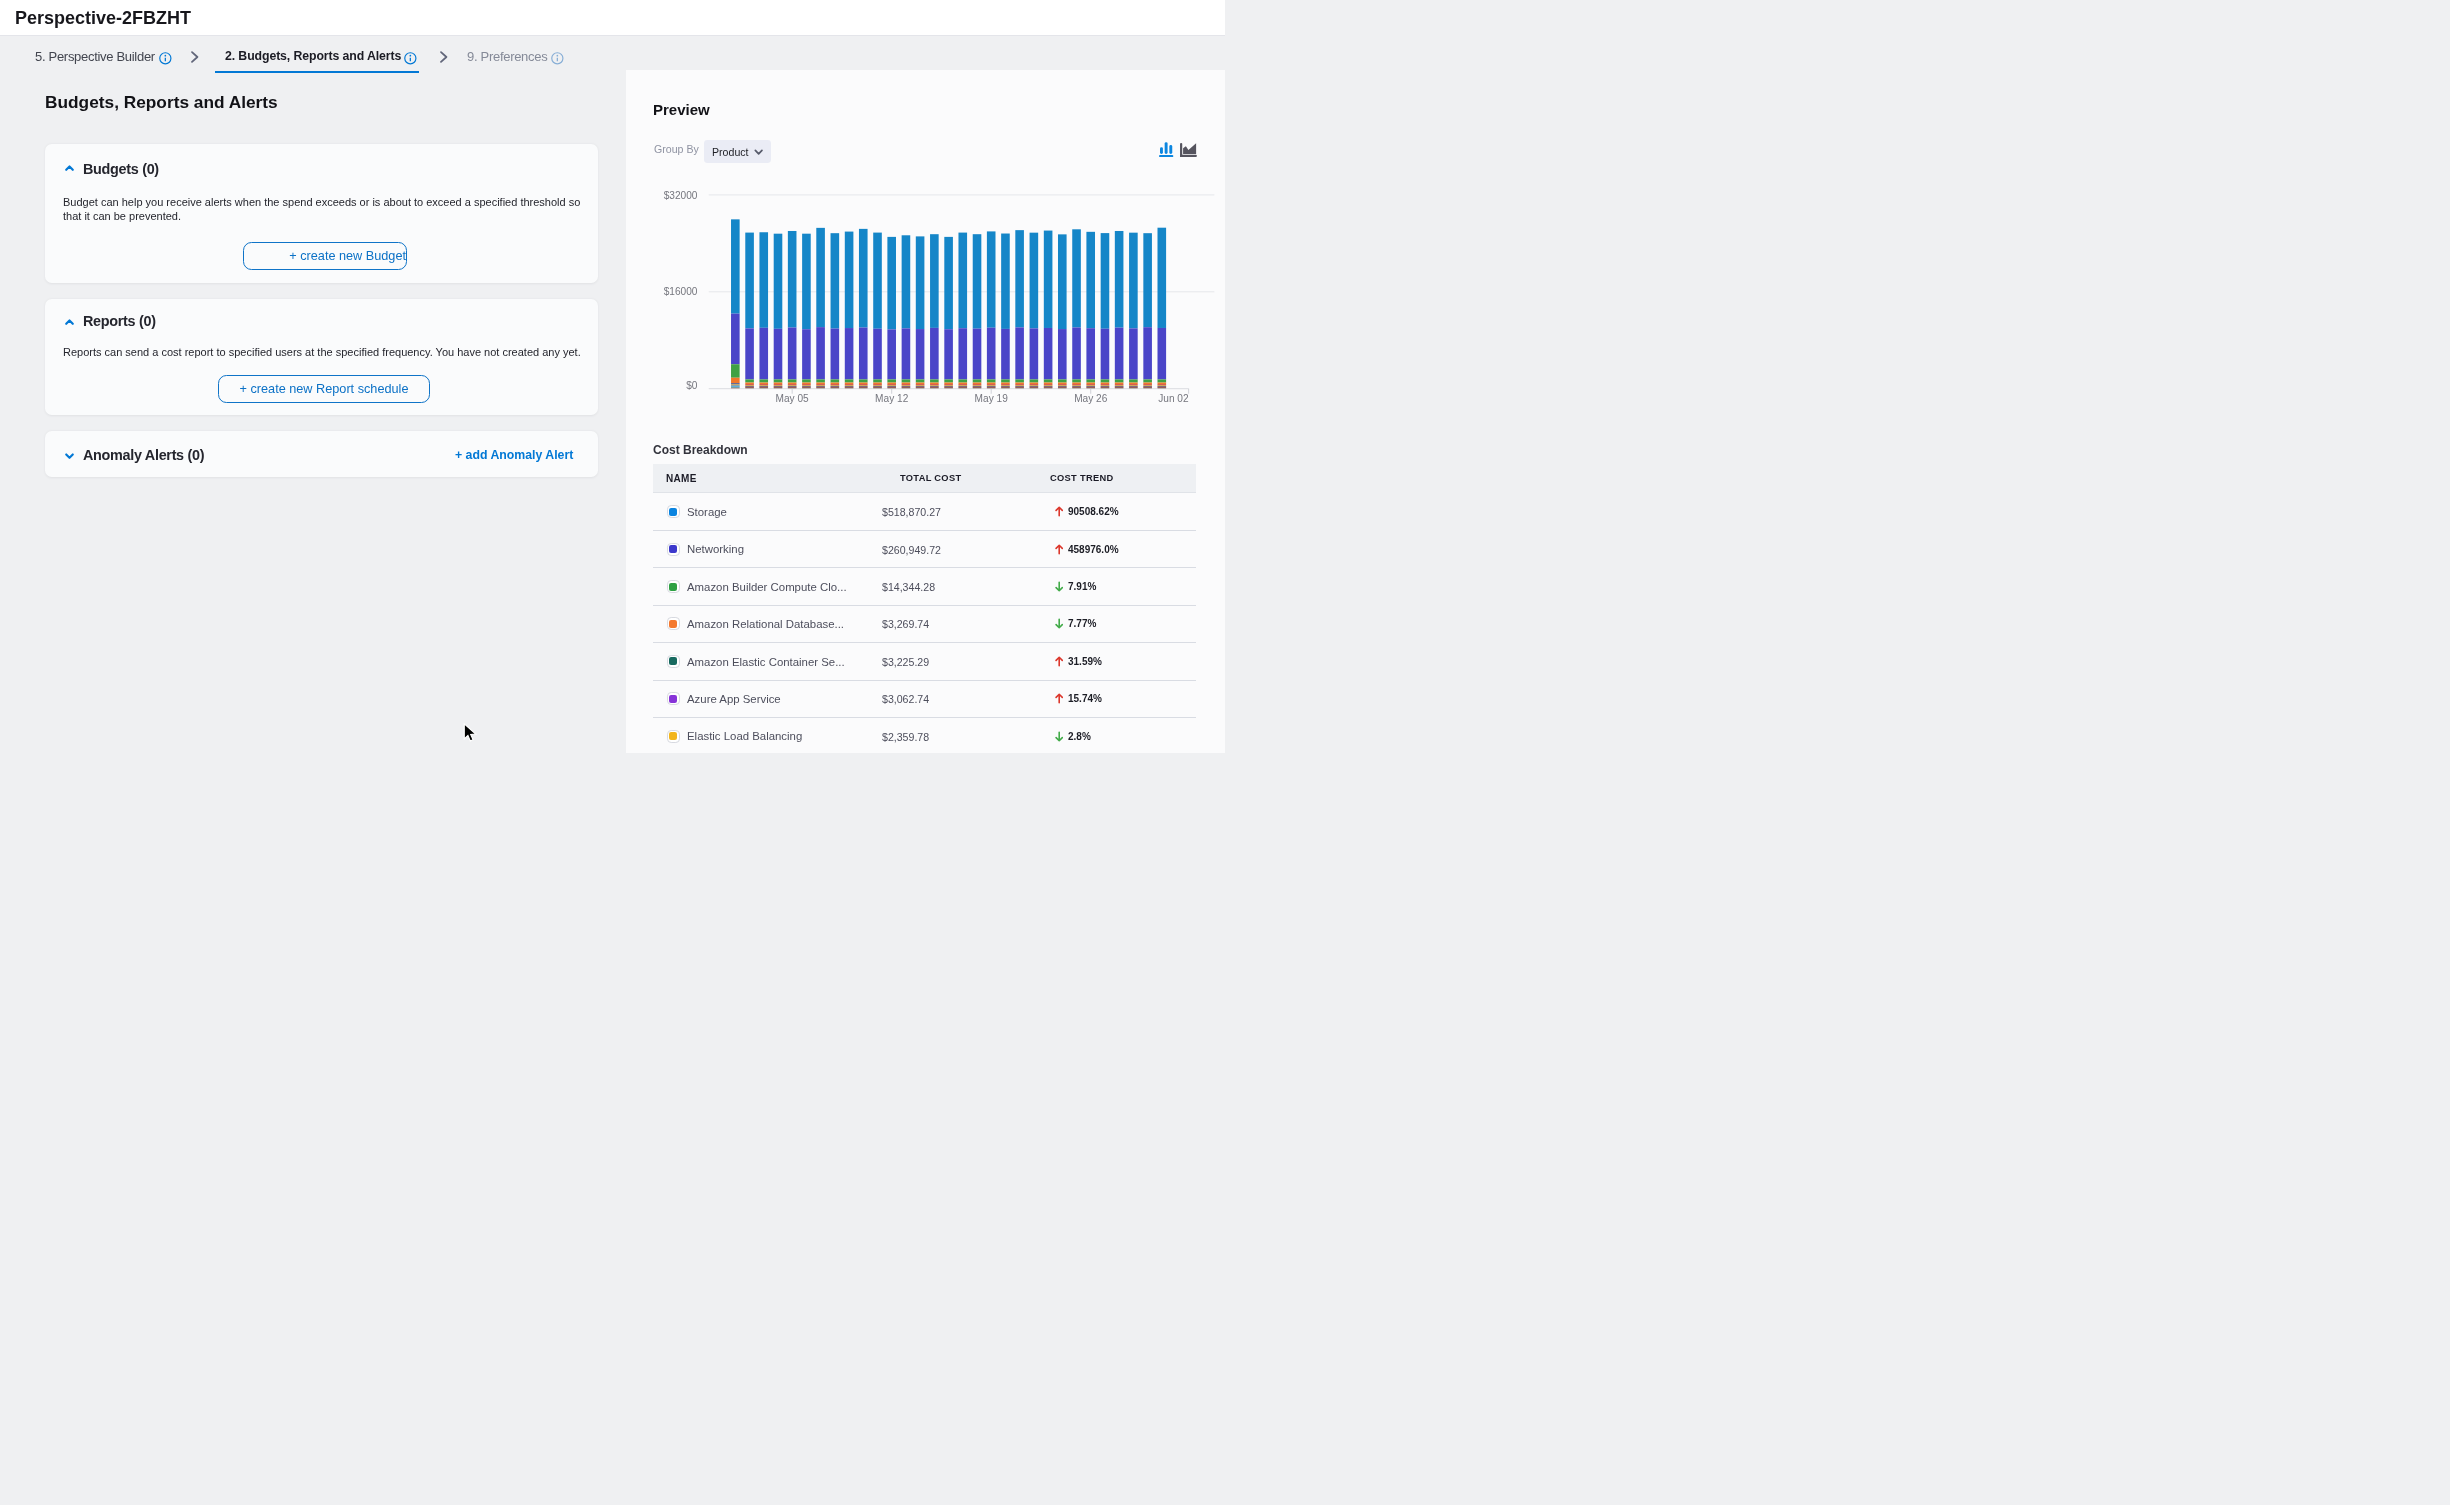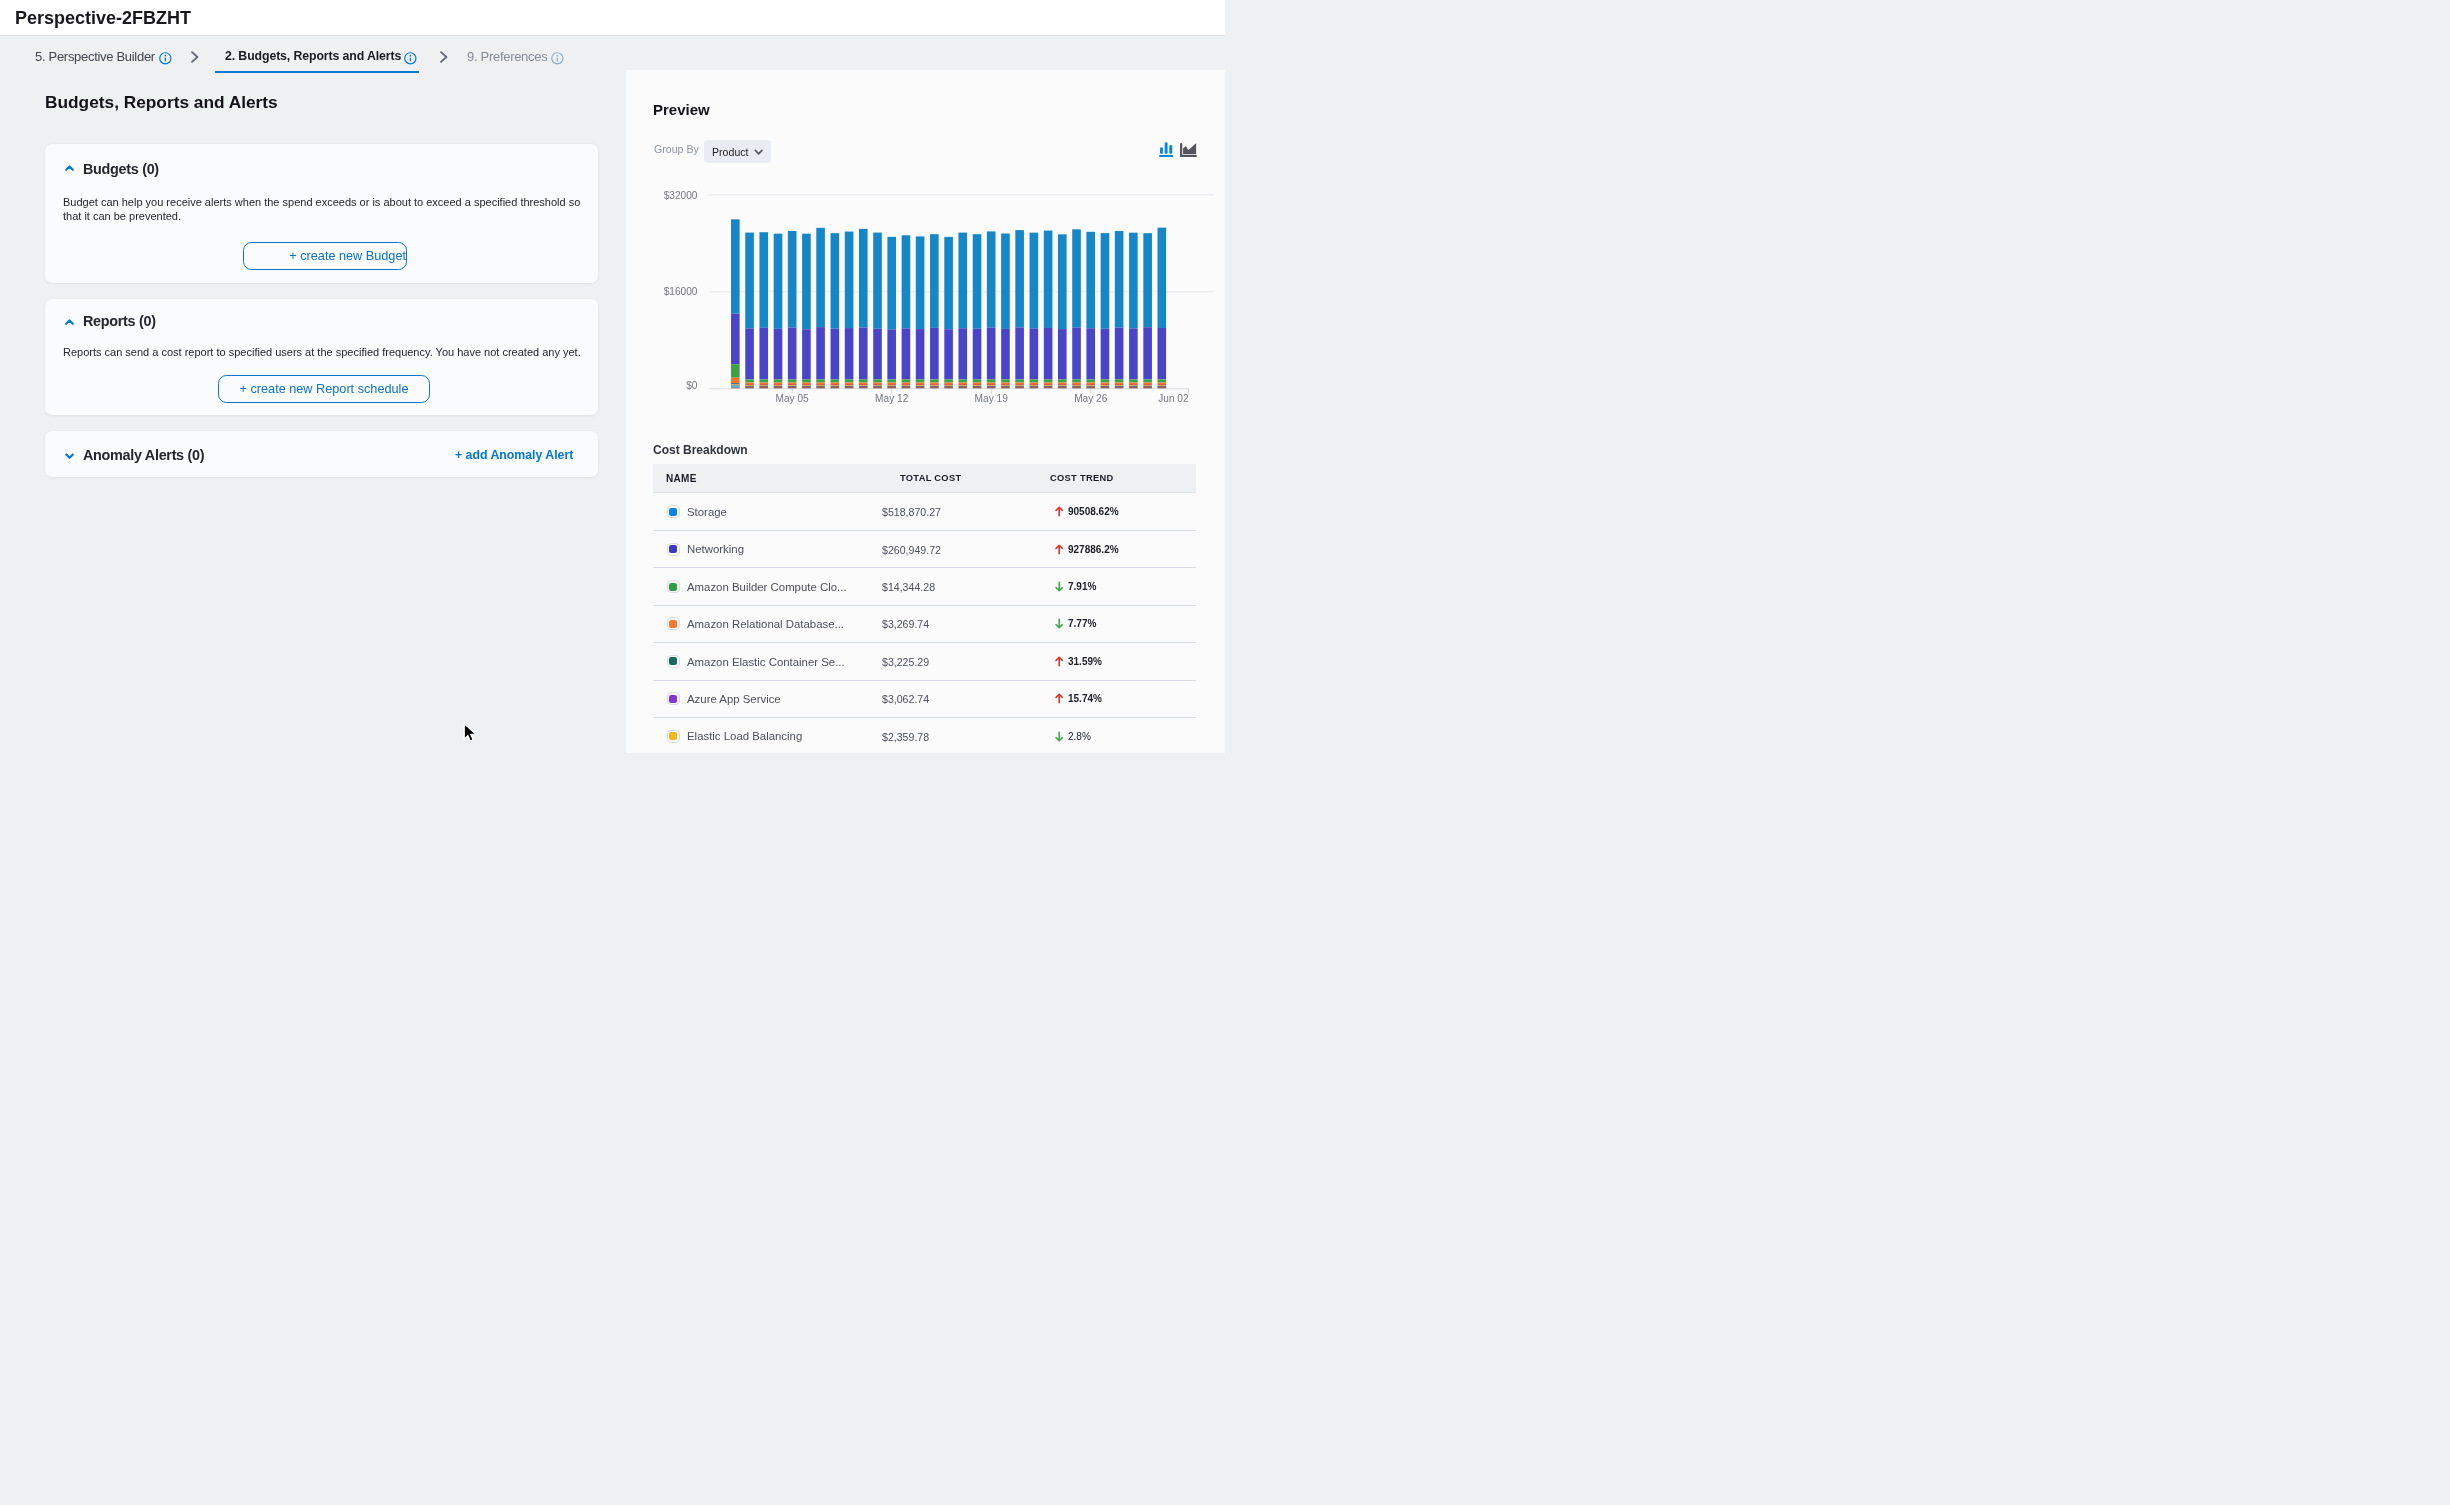--- a/index.html
+++ b/index.html
@@ -397,21 +397,21 @@
   </svg>
 <div style="position:absolute;left:1068px;top:506px;font-size:10px;font-weight:bold;color:#1c1d25">90508.62%</div>
 <div style="position:absolute;left:653px;top:530px;width:543px;height:0.8px;background:#d9dce3"></div>
 <div style="position:absolute;left:667px;top:543px;width:13px;height:13px;border:0.8px solid #d7d9e0;border-radius:4.2px;background:#fff;box-sizing:border-box"></div>
 <div style="position:absolute;left:669px;top:545px;width:8px;height:8px;border-radius:2.1px;background:#3c38cc"></div>
 <div style="position:absolute;left:687px;top:543px;font-size:11.4px;color:#4d4e5c">Networking</div>
 <div style="position:absolute;left:882px;top:544px;font-size:10.6px;color:#4d4e5c">$260,949.72</div>
 <svg style="position:absolute;left:1055px;top:544px" width="8.4" height="11" viewBox="0 0 10 13">
     <path d="M5 11.5 L5 1.5 M1.3 5.2 L5 1.5 L8.7 5.2" fill="none" stroke="#dc372c" stroke-width="1.9" stroke-linecap="round" stroke-linejoin="round"></path>
   </svg>
-<div style="position:absolute;left:1068px;top:544px;font-size:10px;font-weight:bold;color:#1c1d25">927886.2%</div>
+<div style="position:absolute;left:1068px;top:544px;font-size:10px;font-weight:bold;color:#1c1d25">458976.0%</div>
 <div style="position:absolute;left:653px;top:567px;width:543px;height:0.8px;background:#d9dce3"></div>
 <div style="position:absolute;left:667px;top:580px;width:13px;height:13px;border:0.8px solid #d7d9e0;border-radius:4.2px;background:#fff;box-sizing:border-box"></div>
 <div style="position:absolute;left:669px;top:583px;width:8px;height:8px;border-radius:2.1px;background:#2ea043"></div>
 <div style="position:absolute;left:687px;top:581px;font-size:11.4px;color:#4d4e5c">Amazon Builder Compute Clo...</div>
 <div style="position:absolute;left:882px;top:581px;font-size:10.6px;color:#4d4e5c">$14,344.28</div>
 <svg style="position:absolute;left:1055px;top:581px" width="8.4" height="11" viewBox="0 0 10 13">
     <path d="M5 1.5 L5 11.5 M1.3 7.8 L5 11.5 L8.7 7.8" fill="none" stroke="#42ab49" stroke-width="1.9" stroke-linecap="round" stroke-linejoin="round"></path>
   </svg>
 <div style="position:absolute;left:1068px;top:581px;font-size:10px;font-weight:bold;color:#1c1d25">7.91%</div>
 <div style="position:absolute;left:653px;top:605px;width:543px;height:0.8px;background:#d9dce3"></div>
@@ -442,17 +442,17 @@
   </svg>
 <div style="position:absolute;left:1068px;top:693px;font-size:10px;font-weight:bold;color:#1c1d25">15.74%</div>
 <div style="position:absolute;left:653px;top:717px;width:543px;height:0.8px;background:#d9dce3"></div>
 <div style="position:absolute;left:667px;top:730px;width:13px;height:13px;border:0.8px solid #d7d9e0;border-radius:4.2px;background:#fff;box-sizing:border-box"></div>
 <div style="position:absolute;left:669px;top:732px;width:8px;height:8px;border-radius:2.1px;background:#f2b51c"></div>
 <div style="position:absolute;left:687px;top:730px;font-size:11.4px;color:#4d4e5c">Elastic Load Balancing</div>
 <div style="position:absolute;left:882px;top:731px;font-size:10.6px;color:#4d4e5c">$2,359.78</div>
 <svg style="position:absolute;left:1055px;top:731px" width="8.4" height="11" viewBox="0 0 10 13">
     <path d="M5 1.5 L5 11.5 M1.3 7.8 L5 11.5 L8.7 7.8" fill="none" stroke="#42ab49" stroke-width="1.9" stroke-linecap="round" stroke-linejoin="round"></path>
   </svg>
-<div style="position:absolute;left:1068px;top:731px;font-size:10px;font-weight:normal;color:#1c1d25">2.8%</div>
+<div style="position:absolute;left:1068px;top:731px;font-size:10px;font-weight:bold;color:#1c1d25">2.8%</div>
 
 <svg class="abs" style="left:463px;top:723px" width="16" height="20" viewBox="0 0 19 24">
 <path d="M1.4 1.0 L1.4 19.0 L5.8 15.0 L8.6 21.5 L12.0 20.0 L9.2 13.7 L15.2 13.3 Z" fill="#000" stroke="#fff" stroke-width="1.4"></path>
 </svg>
 
 </body></html>

